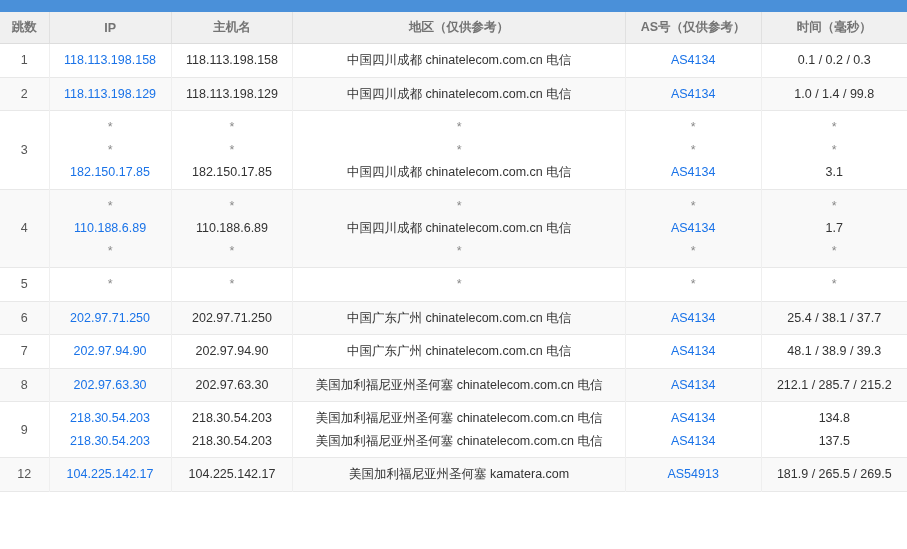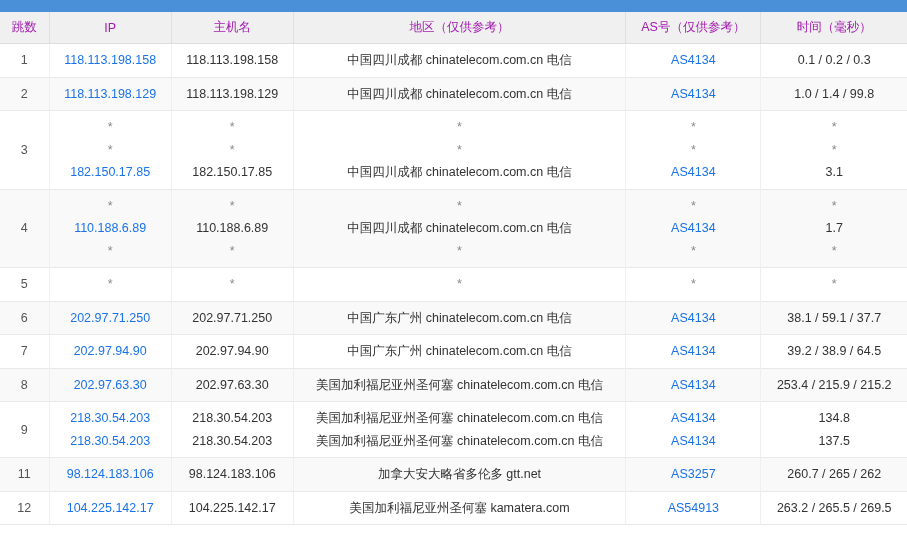--- a/index.html
+++ b/index.html
@@ -21,23 +21,23 @@
     table {
       width: 100%;
       border-collapse: collapse;
     }
     thead tr {
       background: #f0f0f0;
     }
     thead th {
       padding: 7px 10px;
       text-align: center;
-      font-weight: 400;
+      font-weight: 700;
       font-size: 12.5px;
-      color: #a21caf;
+      color: #737373;
       border-bottom: 1px solid #ddd;
       border-right: 1px solid #e0e0e0;
       white-space: nowrap;
     }
     thead th:last-child { border-right: none; }
     tbody tr {
       border-bottom: 1px solid #e8e8e8;
     }
     tbody tr:nth-child(even) {
       background: #f9f9f9;
@@ -121,56 +121,48 @@
         <td class="multi-line"><span class="star">*</span></td>
         <td class="multi-line"><span class="star">*</span></td>
         <td class="multi-line"><span class="star">*</span></td>
       </tr>
       <tr>
         <td class="hop">6</td>
         <td class="multi-line"><a href="#" class="ip-link">202.97.71.250</a></td>
         <td class="multi-line"><span>202.97.71.250</span></td>
         <td class="multi-line"><span>中国广东广州 chinatelecom.com.cn 电信</span></td>
         <td class="multi-line"><a href="#" class="ip-link">AS4134</a></td>
-        <td class="multi-line"><span>38.1 / 59.1 / 37.7</span></td>
+        <td class="multi-line"><span>25.4 / 38.1 / 37.7</span></td>
       </tr>
       <tr>
         <td class="hop">7</td>
         <td class="multi-line"><a href="#" class="ip-link">202.97.94.90</a></td>
         <td class="multi-line"><span>202.97.94.90</span></td>
         <td class="multi-line"><span>中国广东广州 chinatelecom.com.cn 电信</span></td>
         <td class="multi-line"><a href="#" class="ip-link">AS4134</a></td>
-        <td class="multi-line"><span>39.2 / 38.9 / 64.5</span></td>
+        <td class="multi-line"><span>48.1 / 38.9 / 39.3</span></td>
       </tr>
       <tr>
         <td class="hop">8</td>
         <td class="multi-line"><a href="#" class="ip-link">202.97.63.30</a></td>
         <td class="multi-line"><span>202.97.63.30</span></td>
         <td class="multi-line"><span>美国加利福尼亚州圣何塞 chinatelecom.com.cn 电信</span></td>
         <td class="multi-line"><a href="#" class="ip-link">AS4134</a></td>
-        <td class="multi-line"><span>253.4 / 215.9 / 215.2</span></td>
+        <td class="multi-line"><span>212.1 / 285.7 / 215.2</span></td>
       </tr>
       <tr>
         <td class="hop">9</td>
         <td class="multi-line"><a href="#" class="ip-link">218.30.54.203</a><br><a href="#" class="ip-link">218.30.54.203</a></td>
         <td class="multi-line"><span>218.30.54.203</span><br><span>218.30.54.203</span></td>
         <td class="multi-line"><span>美国加利福尼亚州圣何塞 chinatelecom.com.cn 电信</span><br><span>美国加利福尼亚州圣何塞 chinatelecom.com.cn 电信</span></td>
         <td class="multi-line"><a href="#" class="ip-link">AS4134</a><br><a href="#" class="ip-link">AS4134</a></td>
         <td class="multi-line"><span>134.8</span><br><span>137.5</span></td>
       </tr>
       <tr>
-        <td class="hop">11</td>
-        <td class="multi-line"><a href="#" class="ip-link">98.124.183.106</a></td>
-        <td class="multi-line"><span>98.124.183.106</span></td>
-        <td class="multi-line"><span>加拿大安大略省多伦多 gtt.net</span></td>
-        <td class="multi-line"><a href="#" class="ip-link">AS3257</a></td>
-        <td class="multi-line"><span>260.7 / 265 / 262</span></td>
-      </tr>
-      <tr>
         <td class="hop">12</td>
         <td class="multi-line"><a href="#" class="ip-link">104.225.142.17</a></td>
         <td class="multi-line"><span>104.225.142.17</span></td>
         <td class="multi-line"><span>美国加利福尼亚州圣何塞 kamatera.com</span></td>
         <td class="multi-line"><a href="#" class="ip-link">AS54913</a></td>
-        <td class="multi-line"><span>263.2 / 265.5 / 269.5</span></td>
+        <td class="multi-line"><span>181.9 / 265.5 / 269.5</span></td>
       </tr>
     </tbody>
 </table>
 
 </body></html>

